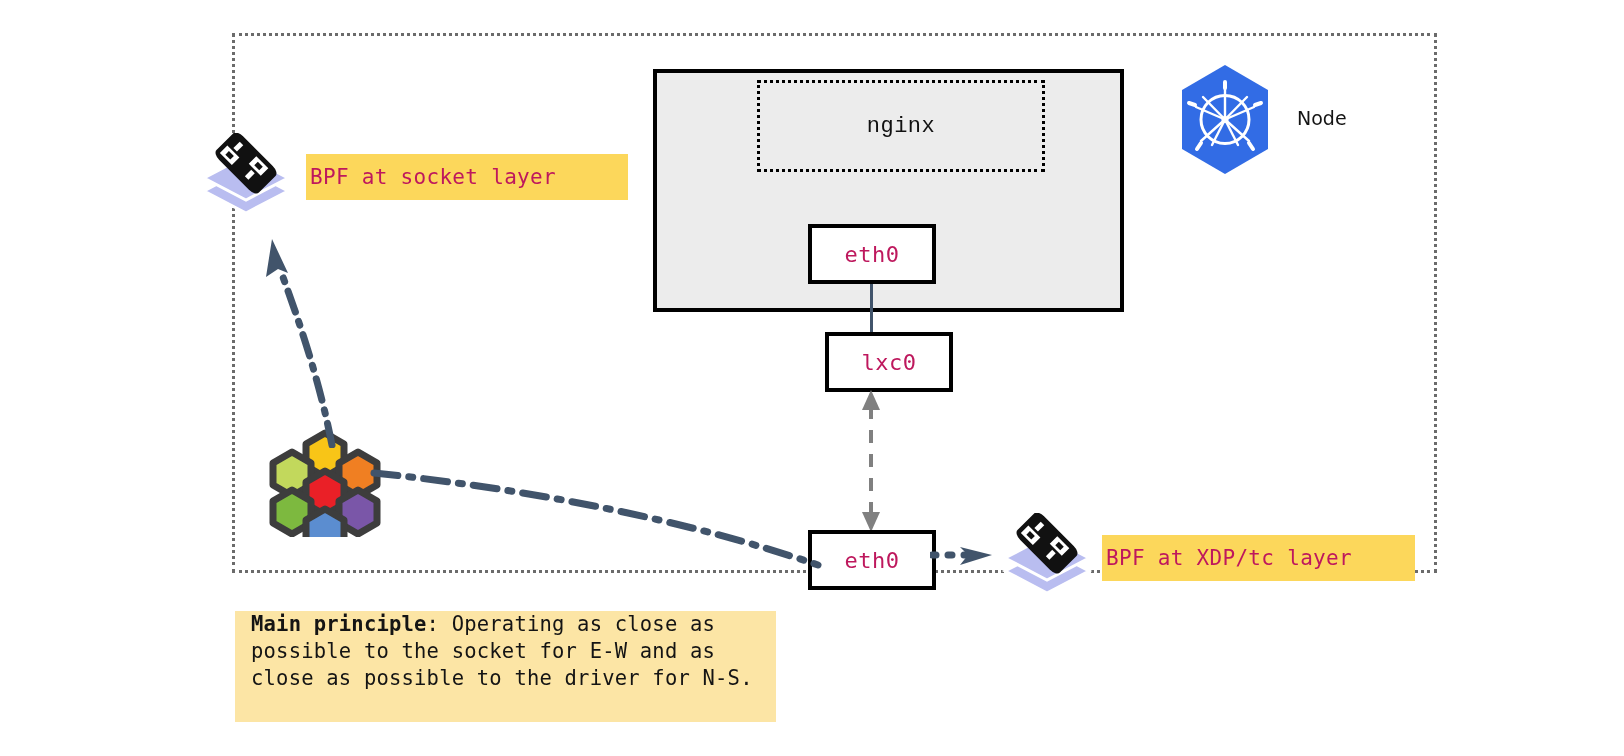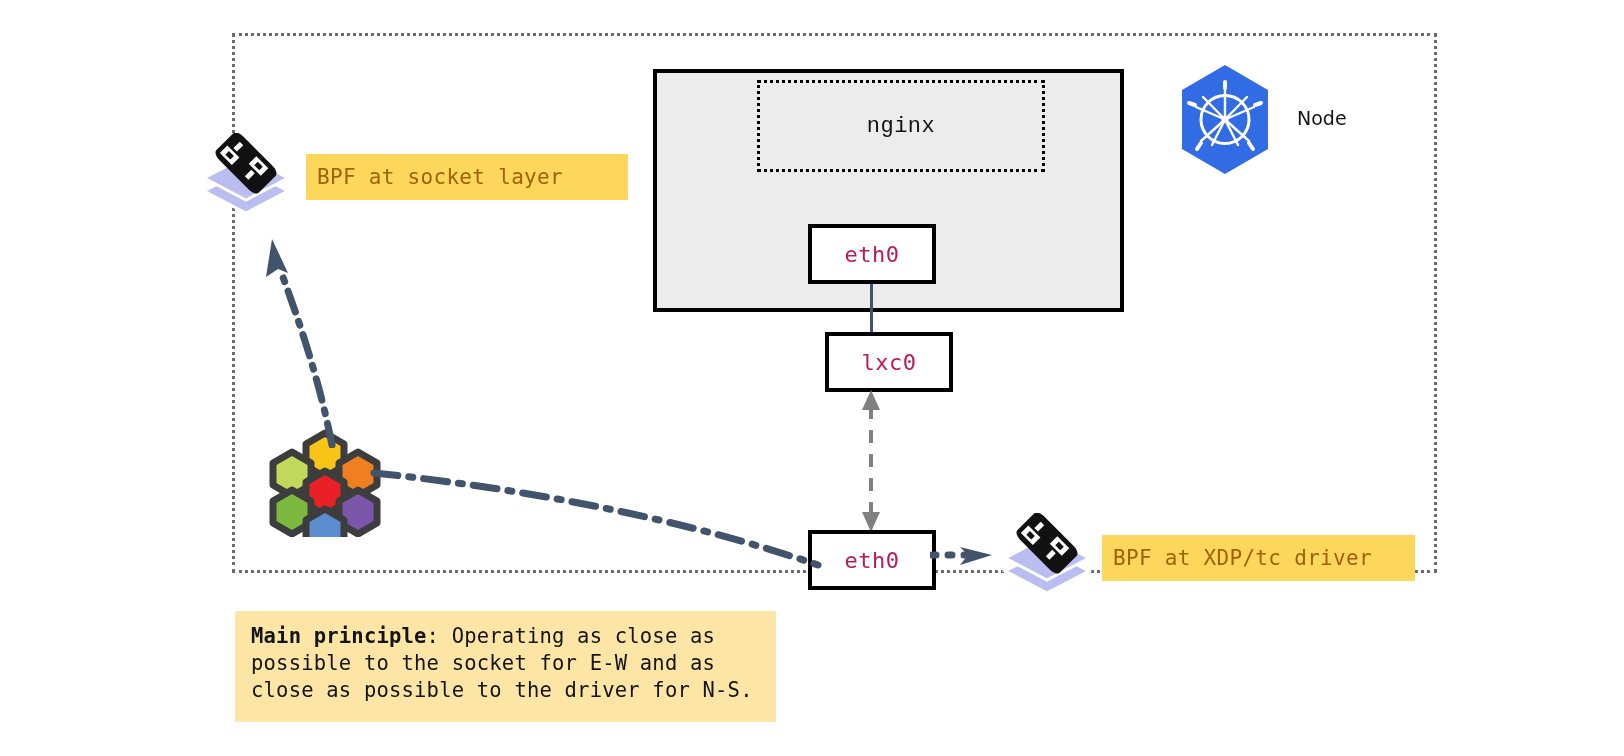--- a/index.html
+++ b/index.html
@@ -89,37 +89,37 @@
     width: 56px;
     height: 146px;
   }
 
   
   .callout {
     background: #fcd75b;
     display: flex;
     align-items: center;
     font-size: 21px;
-    color: #a16207;
+    color: #be185d;
     letter-spacing: 0.3px;
-    padding-left: 11px;
+    padding-left: 4px;
     box-sizing: border-box;
   }
   #callout-socket { left: 306px; top: 154px; width: 322px; height: 46px; }
   #callout-xdp    { left: 1102px; top: 535px; width: 313px; height: 46px; }
 
   
   #note-principle {
     left: 235px;
     top: 611px;
     width: 541px;
     height: 111px;
     background: #fce5a5;
     box-sizing: border-box;
-    padding: 12px 16px 0 16px;
+    padding: 0 16px 0 16px;
     font-size: 20.5px;
     line-height: 27px;
     color: #141414;
     letter-spacing: 0.2px;
   }
   #note-principle b { font-weight: bold; }
 
   
   #node-label {
     left: 1297px;
@@ -230,21 +230,21 @@
       <g transform="translate(50,30) rotate(45) scale(1,0.56)" fill="none" stroke="#ffffff" stroke-width="5">
         <line x1="-17" y1="-19" x2="-17" y2="-3"></line>
         <rect x="-23" y="4" width="12" height="14"></rect>
         <rect x="5" y="-19" width="12" height="14"></rect>
         <line x1="11" y1="2" x2="11" y2="18"></line>
       </g>
     </svg>
   </div>
 
   <div class="abs callout" id="callout-xdp">
-    <span>BPF at XDP/tc driver</span>
+    <span>BPF at XDP/tc layer</span>
   </div>
 
   <div class="abs" id="icon-cilium">
     <svg width="114" height="110" viewBox="0 0 114 110">
       <g stroke="#3d3d3d" stroke-width="7" stroke-linejoin="round">
         <polygon points="57,6 76,17 76,39 57,50 38,39 38,17" fill="#f8c517"></polygon>
         <polygon points="24,25 43,36 43,58 24,69 5,58 5,36" fill="#c2d85c"></polygon>
         <polygon points="90,25 109,36 109,58 90,69 71,58 71,36" fill="#f07f22"></polygon>
         <polygon points="57,44 76,55 76,77 57,88 38,77 38,55" fill="#ea2027"></polygon>
         <polygon points="24,63 43,74 43,96 24,107 5,96 5,74" fill="#7db93f"></polygon>

